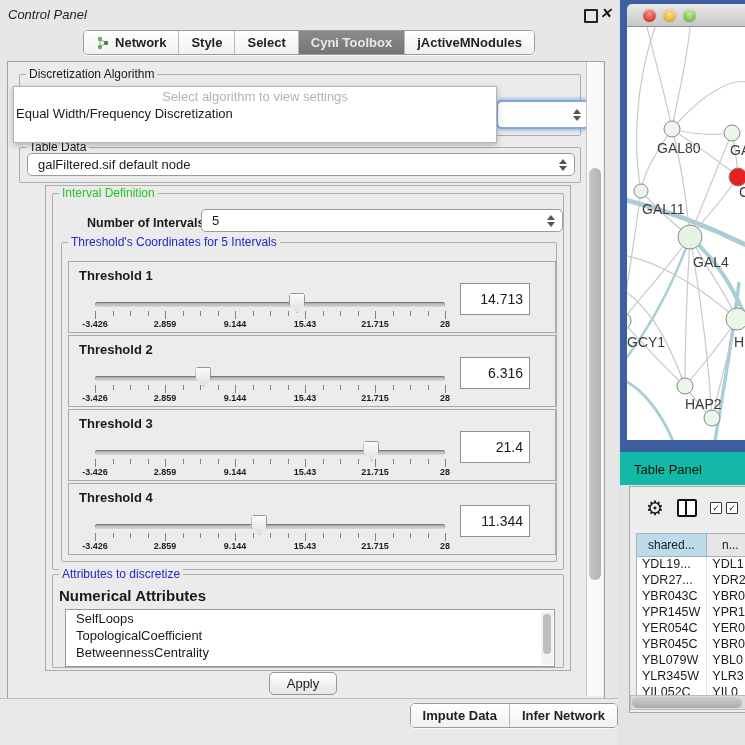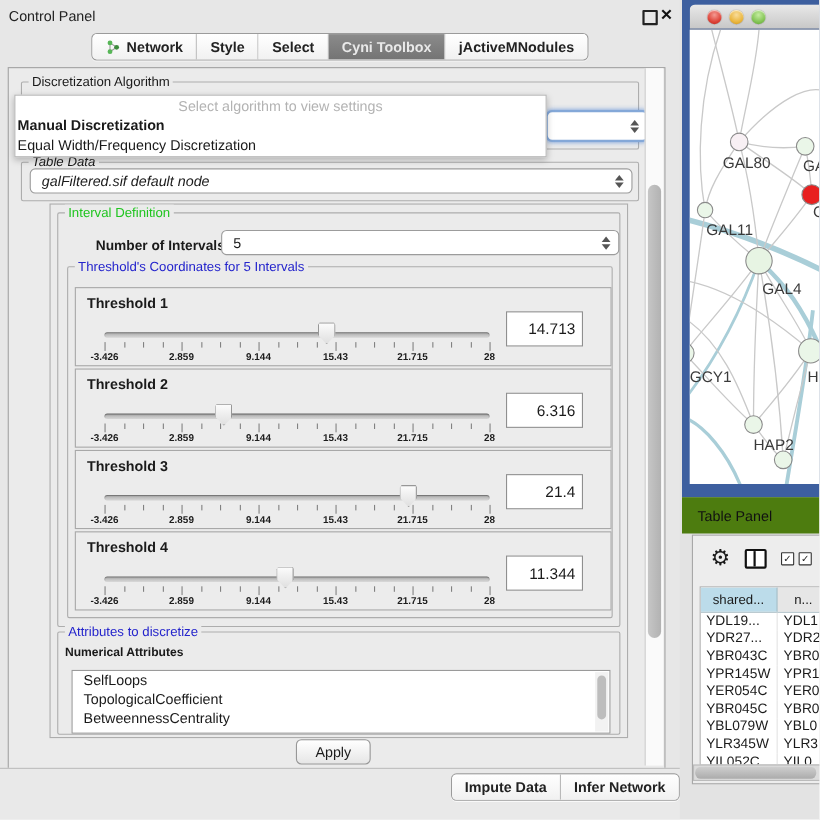--- a/index.html
+++ b/index.html
@@ -2,21 +2,21 @@
 <html><head>
 <meta charset="utf-8">
 <style>
   html,body{margin:0;padding:0;}
   #root{position:relative;width:745px;height:745px;background:#e3e3e3;
         font-family:"Liberation Sans",sans-serif;color:#1a1a1a;overflow:hidden;}
   .abs{position:absolute;}
 
   
   #left-panel{left:0;top:0;width:618px;height:745px;background:#e7e7e7;}
-  #titlebar{left:0;top:0;width:618px;height:28px;}
+  #titlebar{left:0;top:0;width:618px;height:28px;font-style:italic;}
   #win-title{left:8px;top:7px;font-size:13px;color:#222;}
   #float-btn{left:584px;top:9px;width:10px;height:10px;border:2px solid #222;border-radius:1px;background:transparent;}
   #close-btn{left:600px;top:5px;font-size:14px;font-weight:bold;color:#111;}
 
   
   .tabgroup{display:flex;border:1px solid #9b9b9b;border-radius:5px;overflow:hidden;
             background:#fff;box-shadow:0 1px 0 rgba(255,255,255,.7);}
   .tab{display:flex;align-items:center;gap:5px;padding:4px 12px;font-size:13px;font-weight:bold;
        color:#222;background:linear-gradient(#ffffff,#f1f1f1);border-right:1px solid #b9b9b9;white-space:nowrap;}
   .tab:last-child{border-right:none;}
@@ -80,21 +80,21 @@
   
   #net-frame{left:620px;top:0;width:125px;height:452px;background:#3d5f9f;}
   #net-titlebar{left:7px;top:4px;width:118px;height:22px;border-top-left-radius:5px;
       background:linear-gradient(#e9e9e9,#c7c7c7);border-bottom:1px solid #8e8e8e;display:flex;align-items:center;padding-left:16px;gap:7px;}
   .light{width:13px;height:13px;border-radius:50%;box-shadow:inset 0 1px 1px rgba(255,255,255,.7),0 0 1px rgba(0,0,0,.5);}
   .light.red{background:radial-gradient(circle at 50% 35%,#f49a92,#dd4338 60%,#b5261d);}
   .light.yellow{background:radial-gradient(circle at 50% 35%,#f8dc9a,#eab63e 60%,#c98f14);}
   .light.green{background:radial-gradient(circle at 50% 35%,#c4eca0,#83c455 60%,#5a9e2e);}
   #net-canvas{left:7px;top:27px;width:118px;height:413px;background:#fff;overflow:hidden;}
 
-  #table-panel-title{left:620px;top:452px;width:125px;height:33px;background:#4d7c0f;}
+  #table-panel-title{left:620px;top:452px;width:125px;height:33px;background:#14b8a6;}
   #table-panel-title span{position:absolute;left:14px;top:10px;font-size:13px;color:#111;}
   #table-panel-box{left:629px;top:486px;width:125px;height:225px;background:#ededed;border:1px solid #a8a8a8;}
 
   .tp-toolbar{position:absolute;left:0;top:0;width:125px;height:42px;display:flex;align-items:center;gap:13px;padding-left:16px;}
   #gear-ico{font-size:20px;color:#1a1a1a;line-height:1;}
   #split-ico{width:16px;height:14px;border:2px solid #111;border-radius:2px;position:relative;background:#fff;}
   #split-ico:after{content:"";position:absolute;left:6px;top:0;bottom:0;width:2px;background:#111;}
   .cbpair{display:flex;gap:4px;}
   .cb{width:10px;height:10px;border:1.5px solid #333;border-radius:1px;font-size:9px;line-height:10px;text-align:center;color:#222;background:#fff;}
 
@@ -161,26 +161,25 @@
       <div id="algo-combo-focused" class="abs" style="left:488px;top:38px;">
         <span class="stepper">
             <i class="up"></i>
             <i class="dn"></i>
           </span>
       </div>
 
       <div id="algo-popup" class="abs" style="left:5px;top:24px;">
         <div class="ph">Select algorithm to view settings</div>
         <div id="popup-options">
-            <div class="opt bold">Manual Discretization</div>
             <div class="opt">Equal Width/Frequency Discretization</div>
           </div>
       </div>
 
-      <div class="group" style="left:11px;top:85px;width:560px;height:34px;font-style:italic;">
+      <div class="group" style="left:11px;top:85px;width:560px;height:34px;">
         <span class="gtitle">Table Data</span>
         <div class="combo" style="left:7px;top:5px;width:514px;height:21px;">
           <span>galFiltered.sif default node</span>
           <span class="stepper">
               <i class="up"></i>
               <i class="dn"></i>
             </span>
         </div>
       </div>
 
@@ -332,21 +331,21 @@
                   <div class="ticklab" style="left: 376px;">28</div>
                   <div class="thumb" style="left: 182.498px;"></div>
                   <div class="valbox">11.344</div>
                 </div>
               </div>
           </div>
         </div>
 
         <div class="group" style="left:6px;top:388px;width:510px;height:92px;">
           <span class="gtitle" style="color:#2424cc;">Attributes to discretize</span>
-          <span class="abs" style="left:6px;top:12px;font-weight:bold;font-size:11px;">Numerical Attributes</span>
+          <span class="abs" style="left:6px;top:12px;font-weight:bold;font-size:15px;">Numerical Attributes</span>
           <div id="attr-list">
             <div id="attr-items">
                 <div class="item">SelfLoops</div>
                 <div class="item">TopologicalCoefficient</div>
                 <div class="item">BetweennessCentrality</div>
               </div>
             <div id="attr-scroll">
                 <div class="thumbv"></div>
               </div>
           </div>

